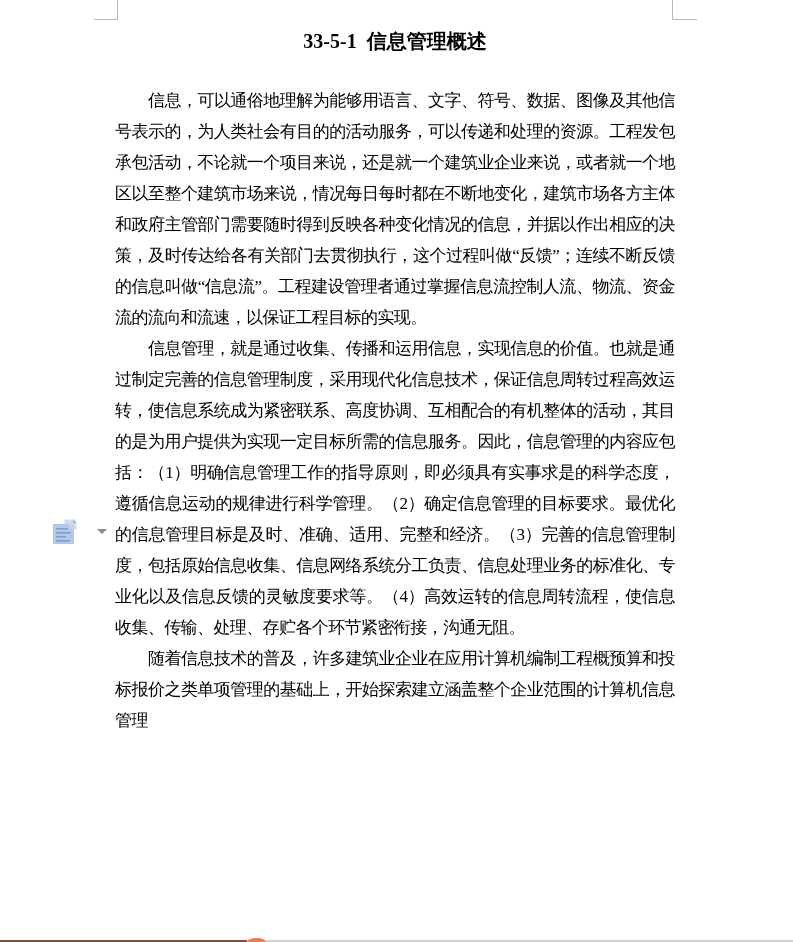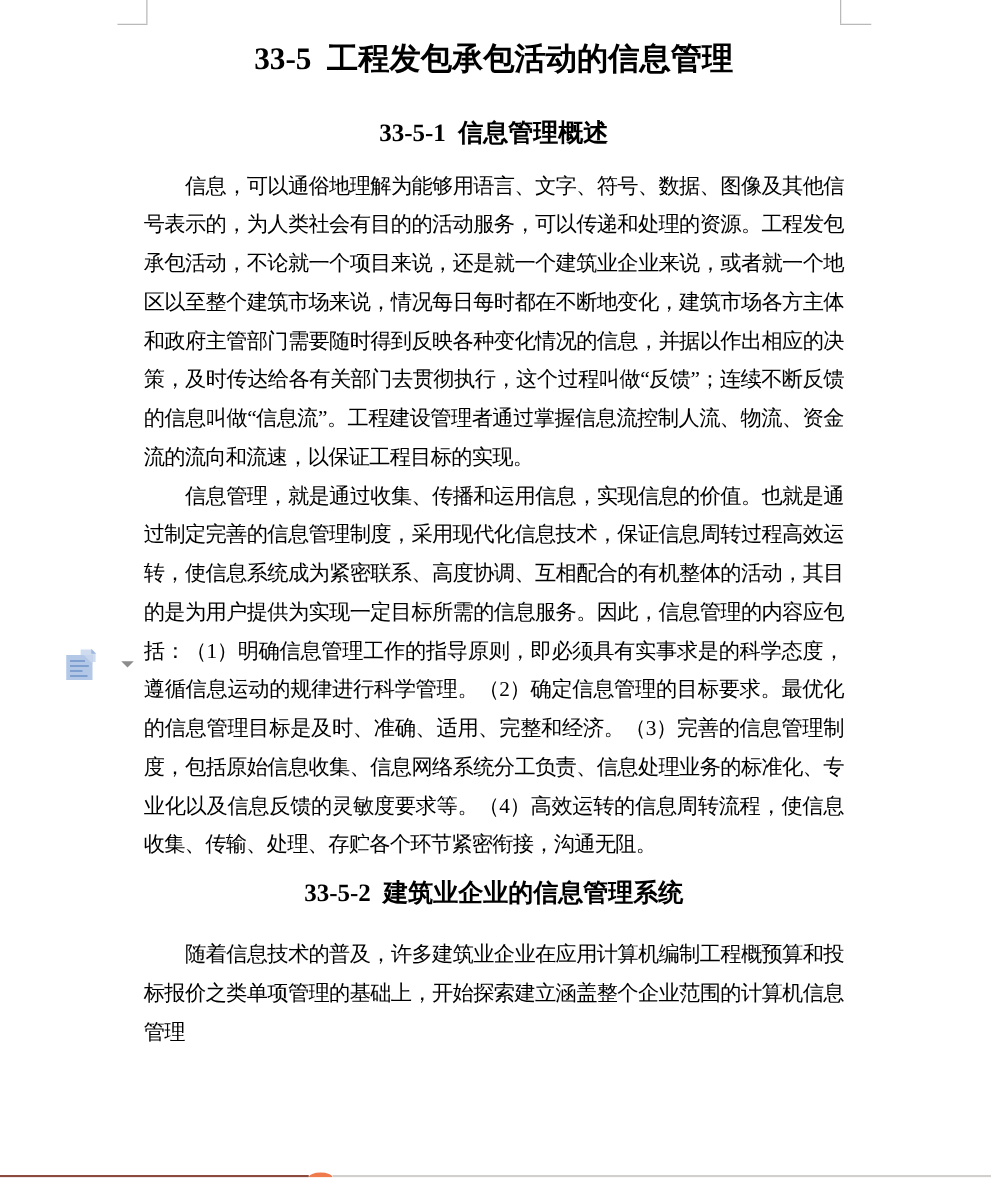--- a/index.html
+++ b/index.html
@@ -37,21 +37,21 @@
     margin-top: 30px;
     font-size: 25px; line-height: 36px; font-weight: bold;
     text-align: center; white-space: pre-wrap;
   }
   .sec-heading {
     font-size: 20px; line-height: 28px; font-weight: bold;
     text-align: center; white-space: pre-wrap;
   }
   .sec-heading.first { margin-top: 27px; }
   .sec-heading.second { margin-top: 10px; margin-bottom: 19px; }
-  .para-block { margin-top: 12px; }
+  .para-block { margin-top: 30px; }
   .para {
     font-size: 17px; line-height: 31px; letter-spacing: -0.6px;
     text-align: justify; text-indent: 33px;
     word-break: break-all; overflow-wrap: anywhere;
   }
 
   
   .bottom-strip { position: absolute; left: 0; bottom: 0; width: 793px; height: 4px; }
   .bottom-line-left  { position: absolute; left: 0; bottom: 0; width: 247px; height: 2px; background: #8a4a3d; }
   .bottom-accent     { position: absolute; left: 247px; bottom: 0; width: 19px; height: 4px; background: #ef7b4d;
@@ -81,30 +81,28 @@
         <rect x="4" y="10" width="12" height="1.6" fill="#7f9fce"></rect>
         <rect x="4" y="14" width="15" height="1.6" fill="#7f9fce"></rect>
         <rect x="4" y="18" width="10" height="1.6" fill="#7f9fce"></rect>
         <rect x="4" y="22" width="14" height="1.6" fill="#7f9fce"></rect>
       </svg>
     </span>
     <span class="dropdown-arrow"></span>
   </div>
 
   <div class="content">
-    <div class="doc-title">33-5  工程发包承包活动的信息管理</div>
 
     <div class="sec-heading first">33-5-1  信息管理概述</div>
 
     <div class="para-block">
       <p class="para">信息，可以通俗地理解为能够用语言、文字、符号、数据、图像及其他信号表示的，为人类社会有目的的活动服务，可以传递和处理的资源。工程发包承包活动，不论就一个项目来说，还是就一个建筑业企业来说，或者就一个地区以至整个建筑市场来说，情况每日每时都在不断地变化，建筑市场各方主体和政府主管部门需要随时得到反映各种变化情况的信息，并据以作出相应的决策，及时传达给各有关部门去贯彻执行，这个过程叫做“反馈”；连续不断反馈的信息叫做“信息流”。工程建设管理者通过掌握信息流控制人流、物流、资金流的流向和流速，以保证工程目标的实现。</p>
       <p class="para">信息管理，就是通过收集、传播和运用信息，实现信息的价值。也就是通过制定完善的信息管理制度，采用现代化信息技术，保证信息周转过程高效运转，使信息系统成为紧密联系、高度协调、互相配合的有机整体的活动，其目的是为用户提供为实现一定目标所需的信息服务。因此，信息管理的内容应包括：（1）明确信息管理工作的指导原则，即必须具有实事求是的科学态度，遵循信息运动的规律进行科学管理。（2）确定信息管理的目标要求。最优化的信息管理目标是及时、准确、适用、完整和经济。（3）完善的信息管理制度，包括原始信息收集、信息网络系统分工负责、信息处理业务的标准化、专业化以及信息反馈的灵敏度要求等。（4）高效运转的信息周转流程，使信息收集、传输、处理、存贮各个环节紧密衔接，沟通无阻。</p>
     </div>
 
-    <div class="sec-heading second">33-5-2  建筑业企业的信息管理系统</div>
 
     <div>
       <p class="para">随着信息技术的普及，许多建筑业企业在应用计算机编制工程概预算和投标报价之类单项管理的基础上，开始探索建立涵盖整个企业范围的计算机信息管理</p>
     </div>
   </div>
 
   <div class="bottom-strip">
     <div class="bottom-line-left"></div>
     <div class="bottom-accent"></div>
     <div class="bottom-line-right"></div>

